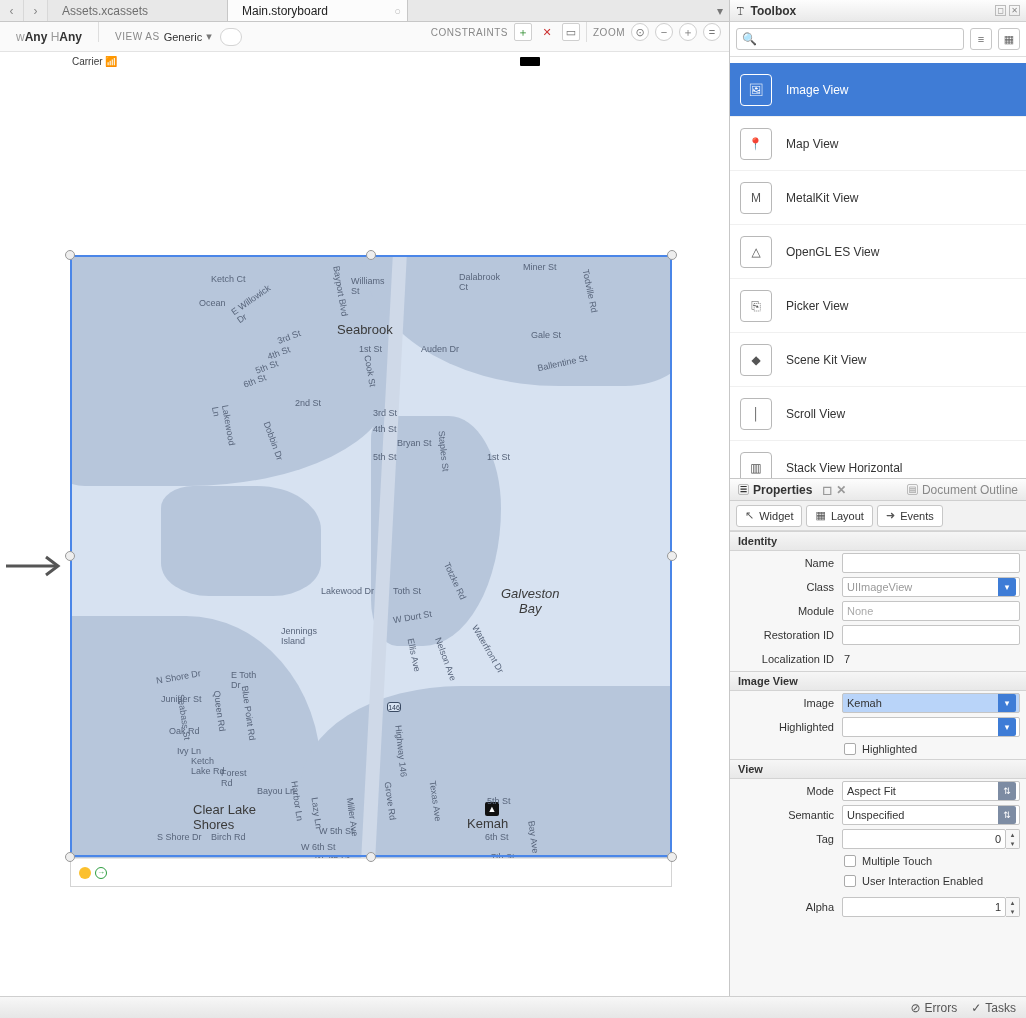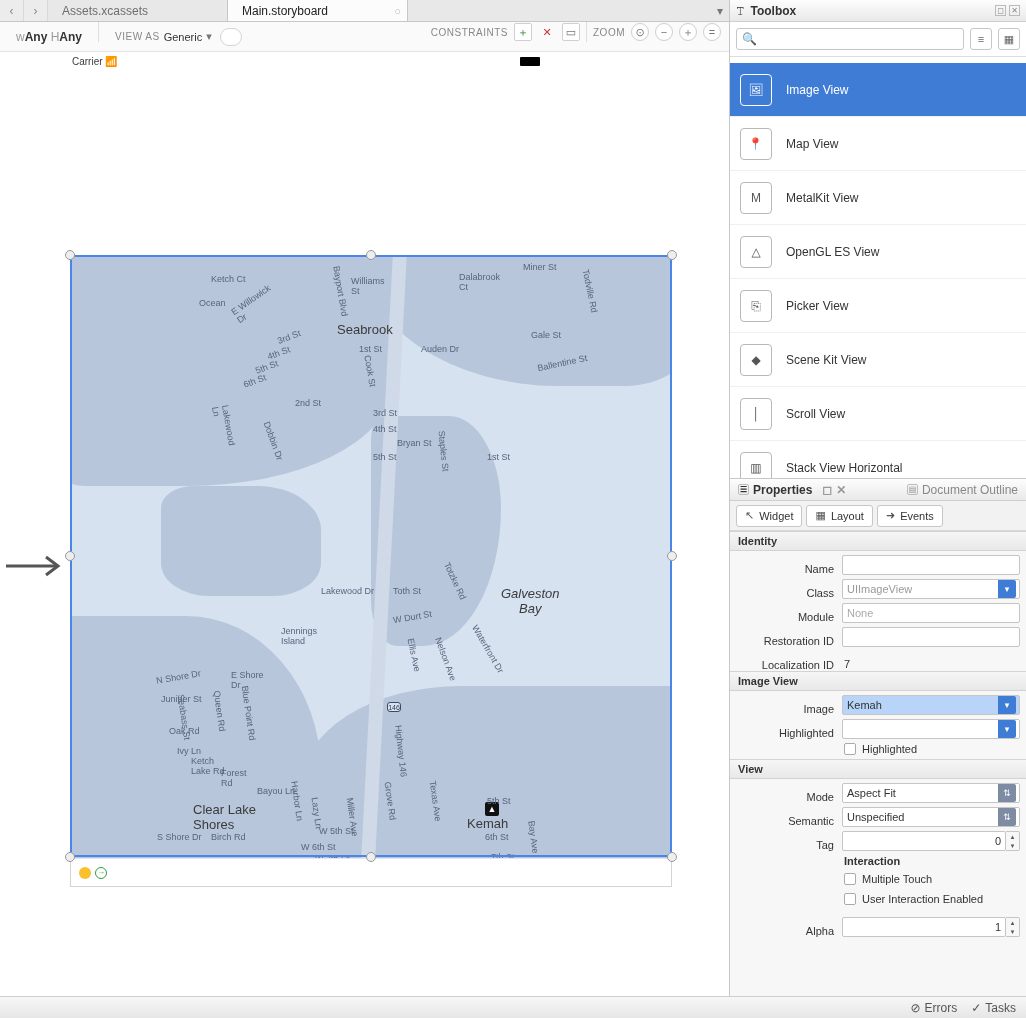--- a/index.html
+++ b/index.html
@@ -56,21 +56,21 @@
 .props-pane { height:518px; display:flex; flex-direction:column; border-top:1px solid #c7c7c7; }
 .props-tabs-row{display:flex;align-items:center;height:22px;background:linear-gradient(#fdfdfd,#e9e9e9);border-bottom:1px solid #cfcfcf;}
 .p-tab{display:flex;align-items:center;gap:4px;padding:0 8px;height:100%;color:#333;font-size:12px;}
 .p-tab.active{font-weight:600;}
 .p-tab .ic{width:11px;height:11px;display:inline-flex;align-items:center;justify-content:center;border:1px solid #bbb;font-size:8px;border-radius:2px;}
 .p-tab.dim{color:#888;}
 .p-subtabs{height:30px;display:flex;align-items:center;gap:4px;padding:4px 6px;background:#f2f2f2;border-bottom:1px solid #d8d8d8;}
 .pill{height:22px;border:1px solid #c7c7c7;border-radius:3px;background:#fff;display:flex;align-items:center;gap:5px;padding:0 8px;font-size:11px;color:#333;}
 .pill .ic{font-size:11px;color:#555;}
 .section-head{height:20px;background:linear-gradient(#f6f6f6,#e8e8e8);border-top:1px solid #d3d3d3;border-bottom:1px solid #d3d3d3;padding:0 8px;display:flex;align-items:center;font-weight:600;color:#333;font-size:11px;}
-.form-row{display:flex;align-items:flex-end;height:24px;padding:0 6px;}
+.form-row{display:flex;align-items:center;height:24px;padding:0 6px;}
 .form-row label{width:106px;text-align:right;padding-right:8px;font-size:11px;color:#333;}
 .form-row .ctl{flex:1;}
 input.tx, .combo{width:100%;height:20px;border:1px solid #c5c5c5;border-radius:2px;padding:0 4px;background:#fff;font-size:11px;color:#333;}
 .combo{display:flex;align-items:center;justify-content:space-between;}
 .combo.blue .arr, .combo .arr{width:18px;height:18px;margin:-1px -1px -1px 0;background:#3e7cd6;color:#fff;display:flex;align-items:center;justify-content:center;border-radius:0 2px 2px 0;font-size:9px;}
 .combo.sel{background:#b9d4f9;}
 .combo.steel .arr{background:#7d8ca3;}
 .static-val{font-size:11px;color:#333;padding-left:2px;}
 .chk-row{display:flex;align-items:center;gap:6px;height:20px;padding-left:114px;font-size:11px;color:#333;}
 .chk{width:12px;height:12px;border:1px solid #aaa;border-radius:2px;background:#fff;}
@@ -181,21 +181,21 @@
         <span class="label" style="left:460px;top:74px">Gale St</span>
         <span class="label" style="left:466px;top:102px;transform:rotate(-12deg)">Ballentine St</span>
         <span class="label" style="left:283px;top:110px;transform:rotate(80deg)">Cook St</span>
         <span class="label" style="left:326px;top:182px">Bryan St</span>
         <span class="label" style="left:352px;top:190px;transform:rotate(84deg)">Staples St</span>
         <span class="label" style="left:302px;top:152px">3rd St</span>
         <span class="label" style="left:302px;top:168px">4th St</span>
         <span class="label" style="left:302px;top:196px">5th St</span>
         <span class="label" style="left:416px;top:196px">1st St</span>
         <span class="label" style="left:85px;top:416px;transform:rotate(-10deg)">N Shore Dr</span>
-        <span class="label" style="left:160px;top:414px;white-space:pre">E Shore
+        <span class="label" style="left:160px;top:414px;white-space:pre">E Toth
 Dr</span>
         <span class="label" style="left:90px;top:438px">Juniper St</span>
         <span class="label" style="left:128px;top:450px;transform:rotate(82deg)">Queen Rd</span>
         <span class="label" style="left:150px;top:452px;transform:rotate(82deg)">Blue Point Rd</span>
         <span class="label" style="left:98px;top:470px">Oak Rd</span>
         <span class="label" style="left:106px;top:490px">Ivy Ln</span>
         <span class="label" style="left:120px;top:500px;white-space:pre">Ketch
 Lake Rd</span>
         <span class="label" style="left:150px;top:512px;white-space:pre">Forest
 Rd</span>
@@ -406,21 +406,20 @@
             <div class="ctl">
               <div class="num-wrap">
                 <input class="tx" style="text-align: right;" value="0">
                 <div class="stepper">
                   <span>▴</span>
                   <span>▾</span>
                 </div>
               </div>
             </div>
           </div>
-    <div class="subhead">Interaction</div>
     <div class="chk-row">
             <span class="chk"></span>
             <span>Multiple Touch</span>
           </div>
     <div class="chk-row">
             <span class="chk"></span>
             <span>User Interaction Enabled</span>
           </div>
     <div class="form-row" style="margin-top:4px">
             <label>Alpha</label>

